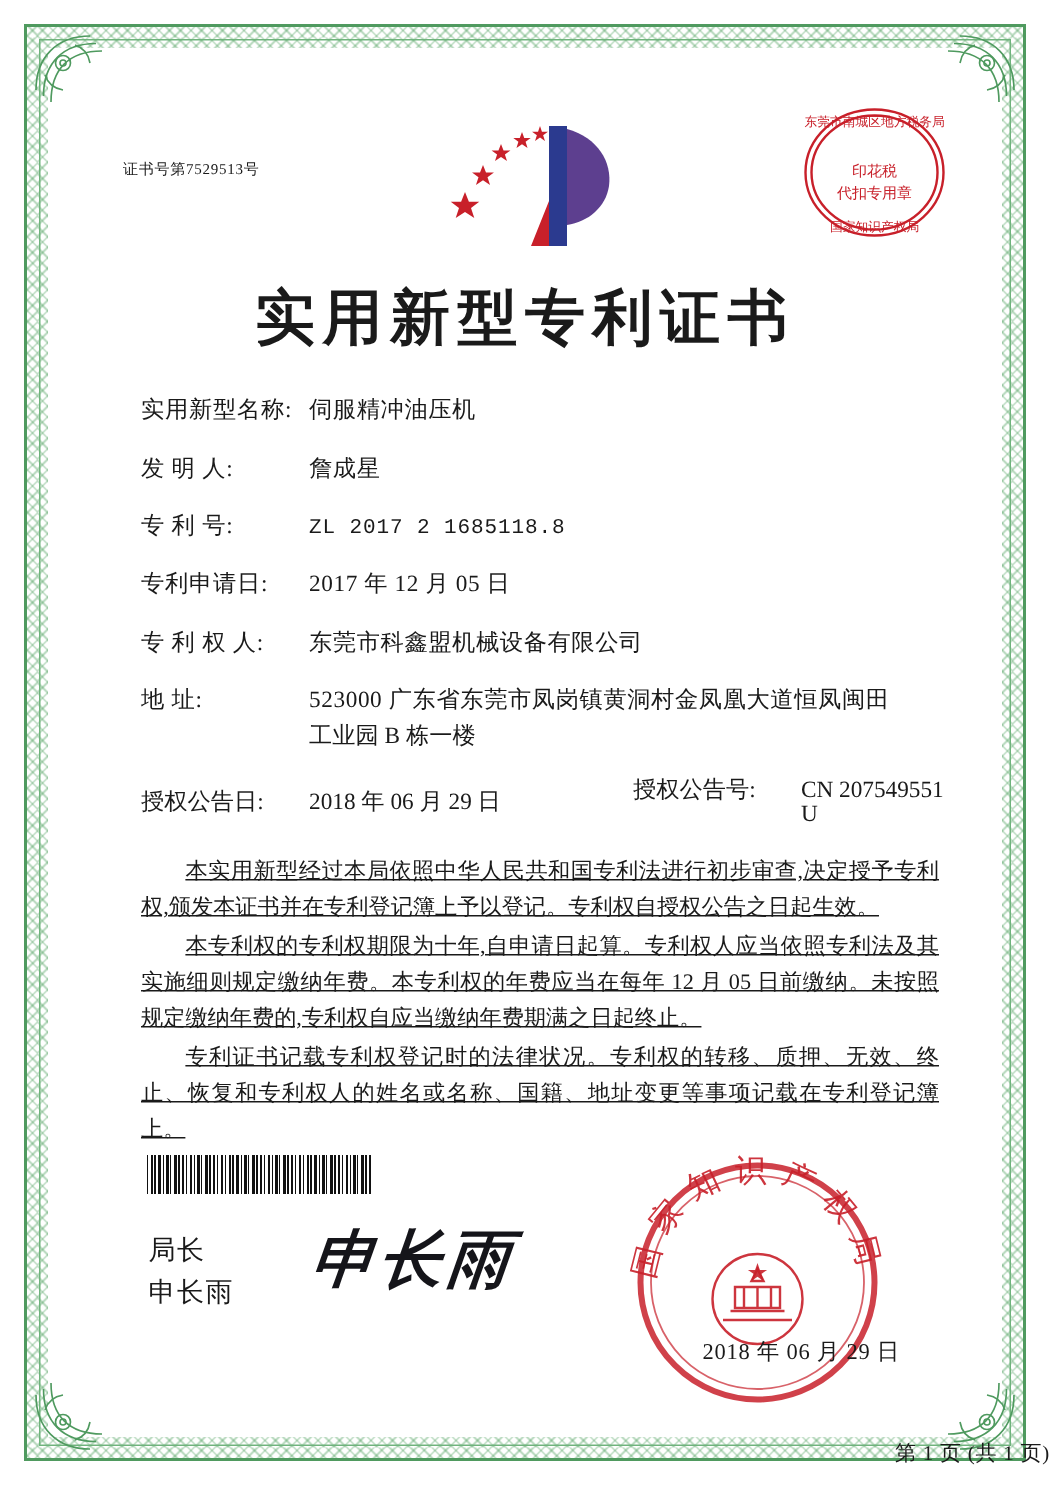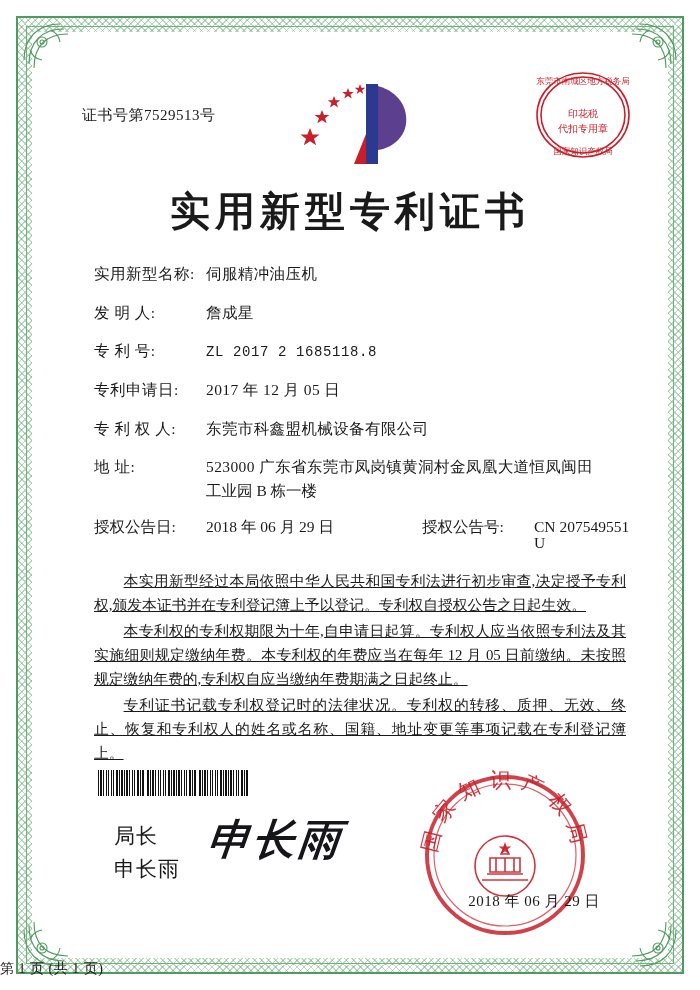--- a/index.html
+++ b/index.html
@@ -63,21 +63,21 @@
   
   .content {
     position: absolute;
     left: 46px; right: 46px; top: 44px; bottom: 44px;
   }
 
   .cert-no {
     position: absolute;
     left: 36px;
     top: 62px;
-    font-size: 15px;
+    font-size: 10px;
     letter-spacing: 0.5px;
     text-align: center;
   }
 
   
   .emblem {
     position: absolute;
     left: 250px;
     top: 28px;
     width: 130px;
@@ -133,21 +133,21 @@
     font-size: 14px;
     letter-spacing: 0.6px;
   }
   .addr-second {
     margin-top: -15px;
     margin-bottom: 21px;
     padding-left: 112px;
   }
   .two-col {
     display: flex;
-    align-items: flex-start;
+    align-items: center;
   }
   .two-col .left-part { flex: 0 0 300px; display:flex; }
   .two-col .right-part { flex: 1 1 auto; display:flex;margin-left:28px; }
   .two-col .f-label2 {
     width: 112px;
     flex: 0 0 112px;
     white-space: nowrap;
   }
 
   .paragraphs {
@@ -176,23 +176,23 @@
       to right,
       #111 0px, #111 1px, #fff 1px, #fff 2.4px,
       #111 2.4px, #111 4px, #fff 4px, #fff 5px,
       #111 5px, #111 5.8px, #fff 5.8px, #fff 7.6px,
       #111 7.6px, #111 9.4px, #fff 9.4px, #fff 10.4px
     );
   }
 
   .signoff {
     position: absolute;
-    left: 68px;
+    left: 53px;
     top: 776px;
-    font-size: 21px;
+    font-size: 18px;
     line-height: 1.55;
     letter-spacing: 1px;
   }
 
   .handwriting {
     position: absolute;
     left: 162px;
     top: 768px;
     font-size: 42px;
     font-family: "DejaVu Serif", "Liberation Serif", serif;
@@ -217,21 +217,21 @@
     top: 848px;
     font-size: 15px;
     color: #1a1a1a;
     letter-spacing: 0.5px;
   }
 
   .page-no {
     position: absolute;
     left: 0; right: 0;
     bottom: 12px;
-    text-align: left;
+    text-align: right;
     font-size: 14px;
     letter-spacing: 0.5px;
     margin-top: 45px;
   }
 </style>
 </head>
 <body>
 
 <div id="page">
 

